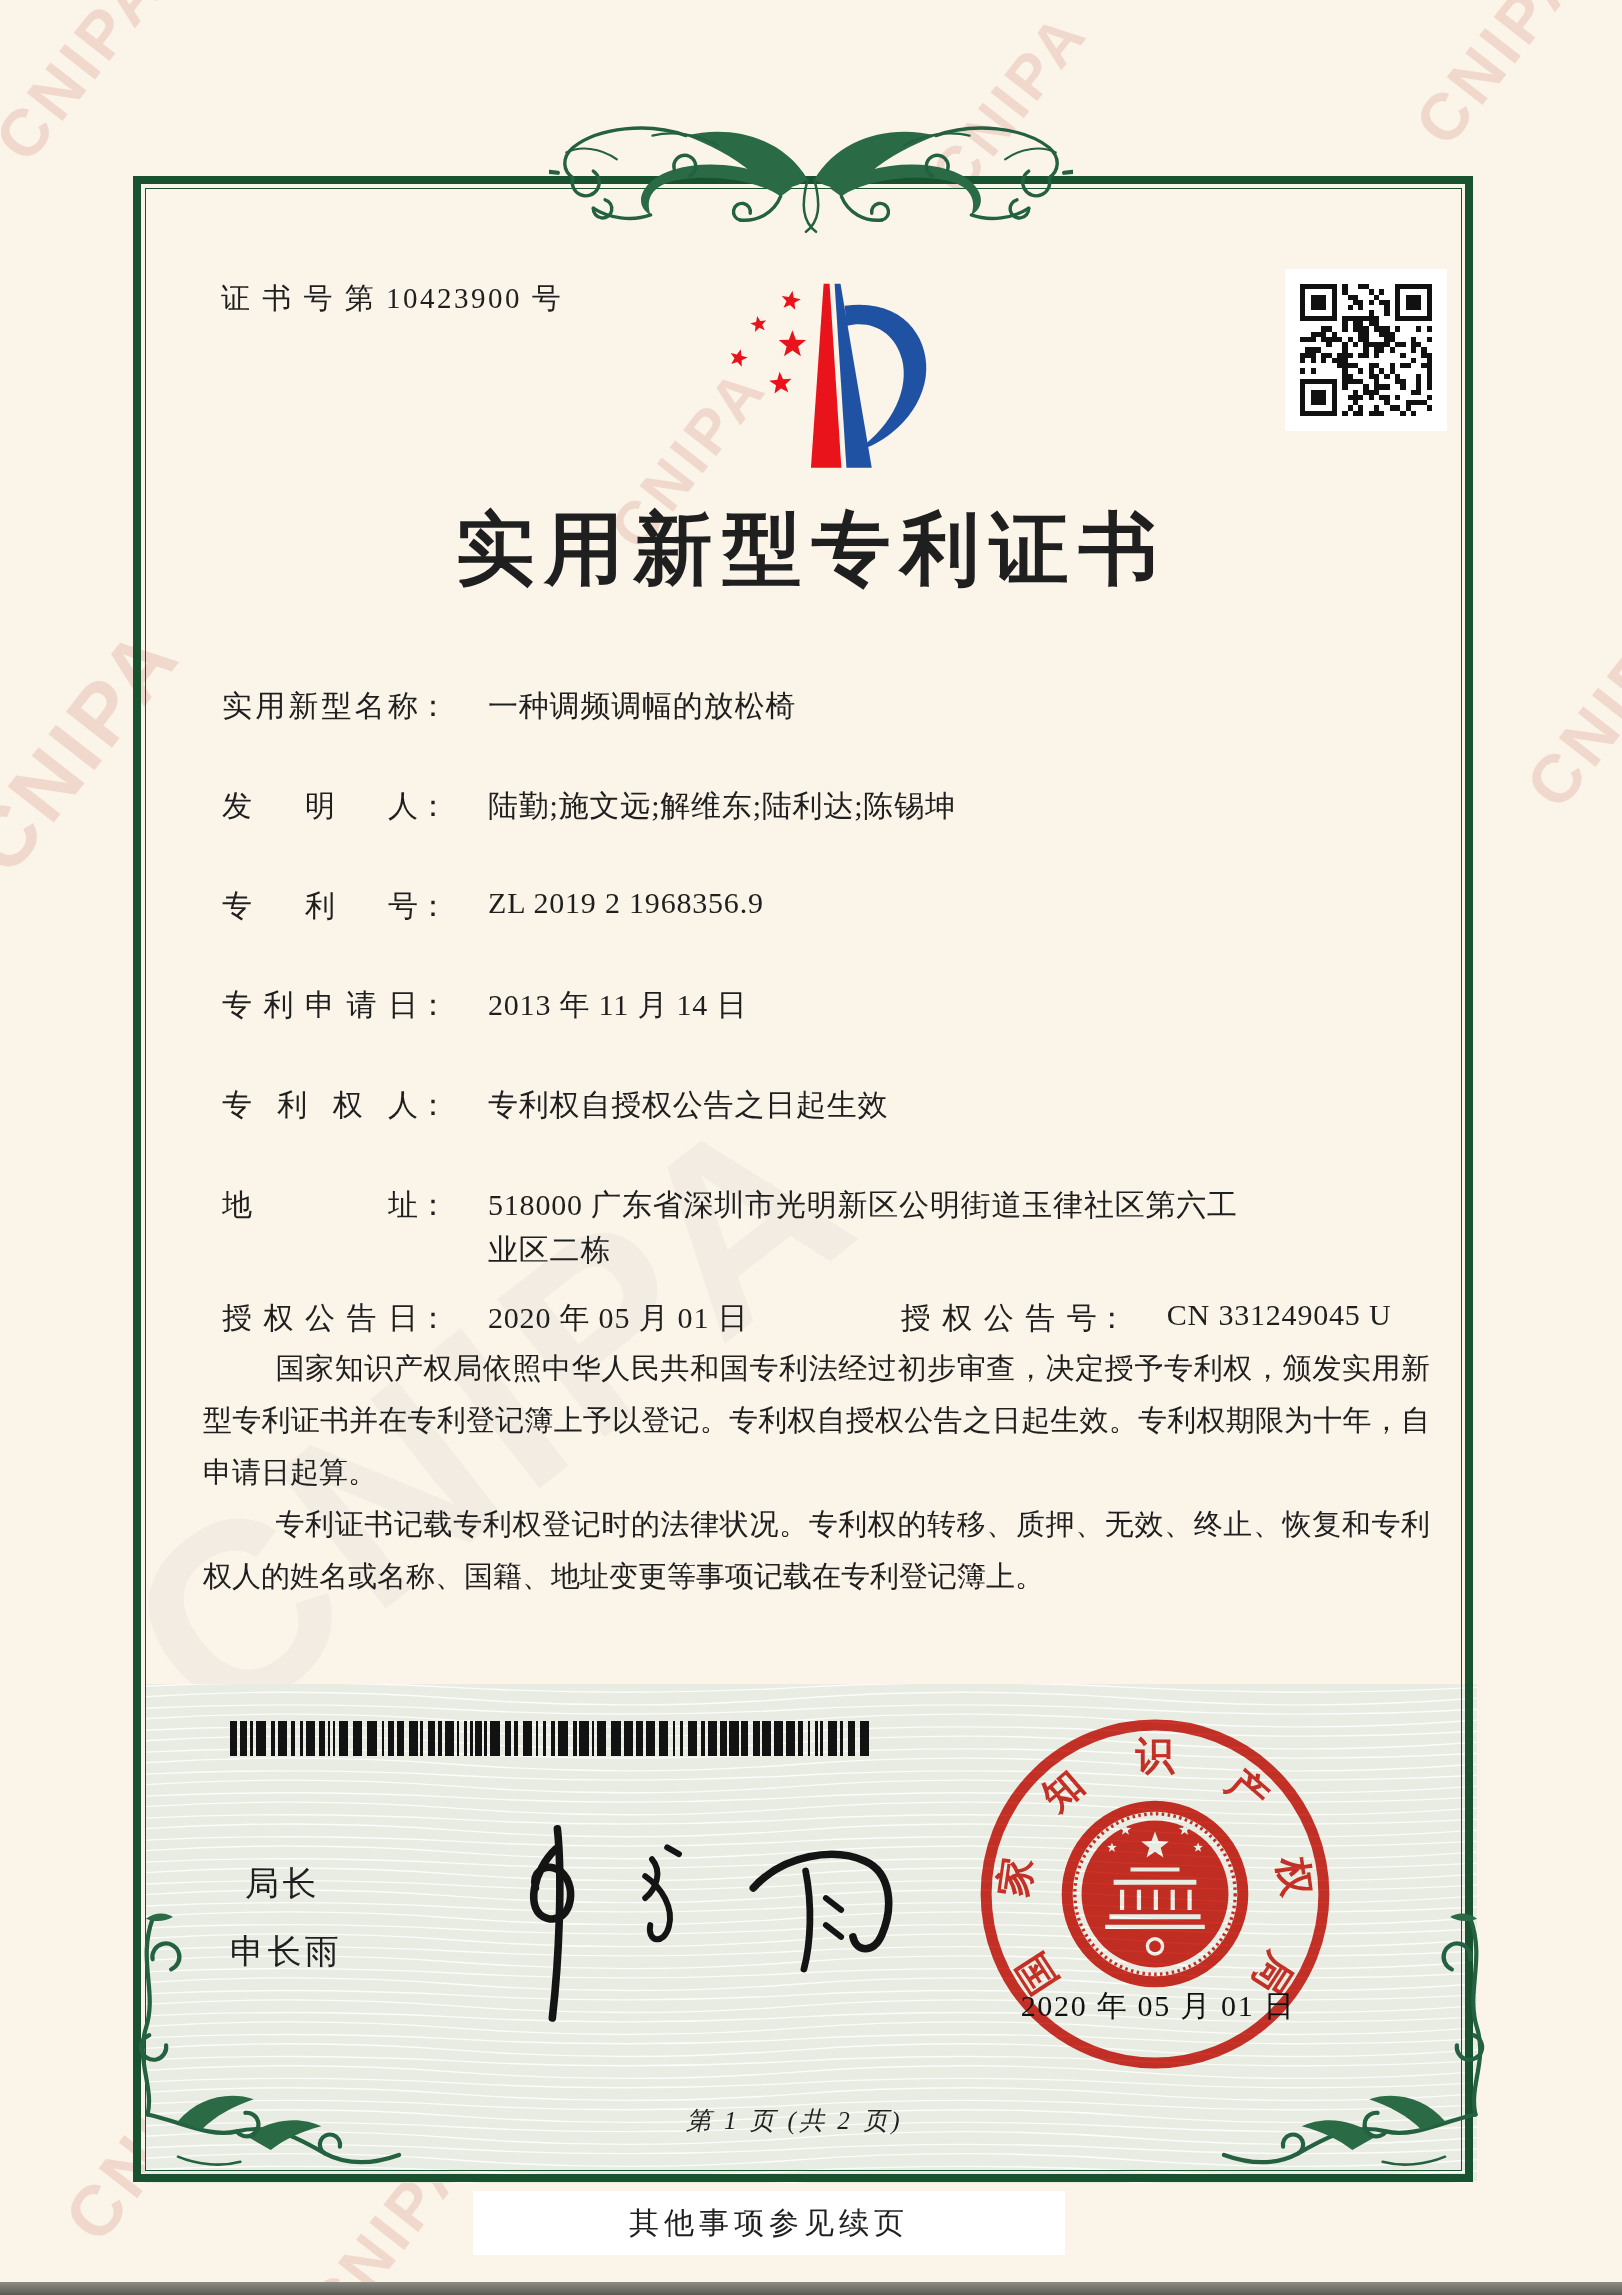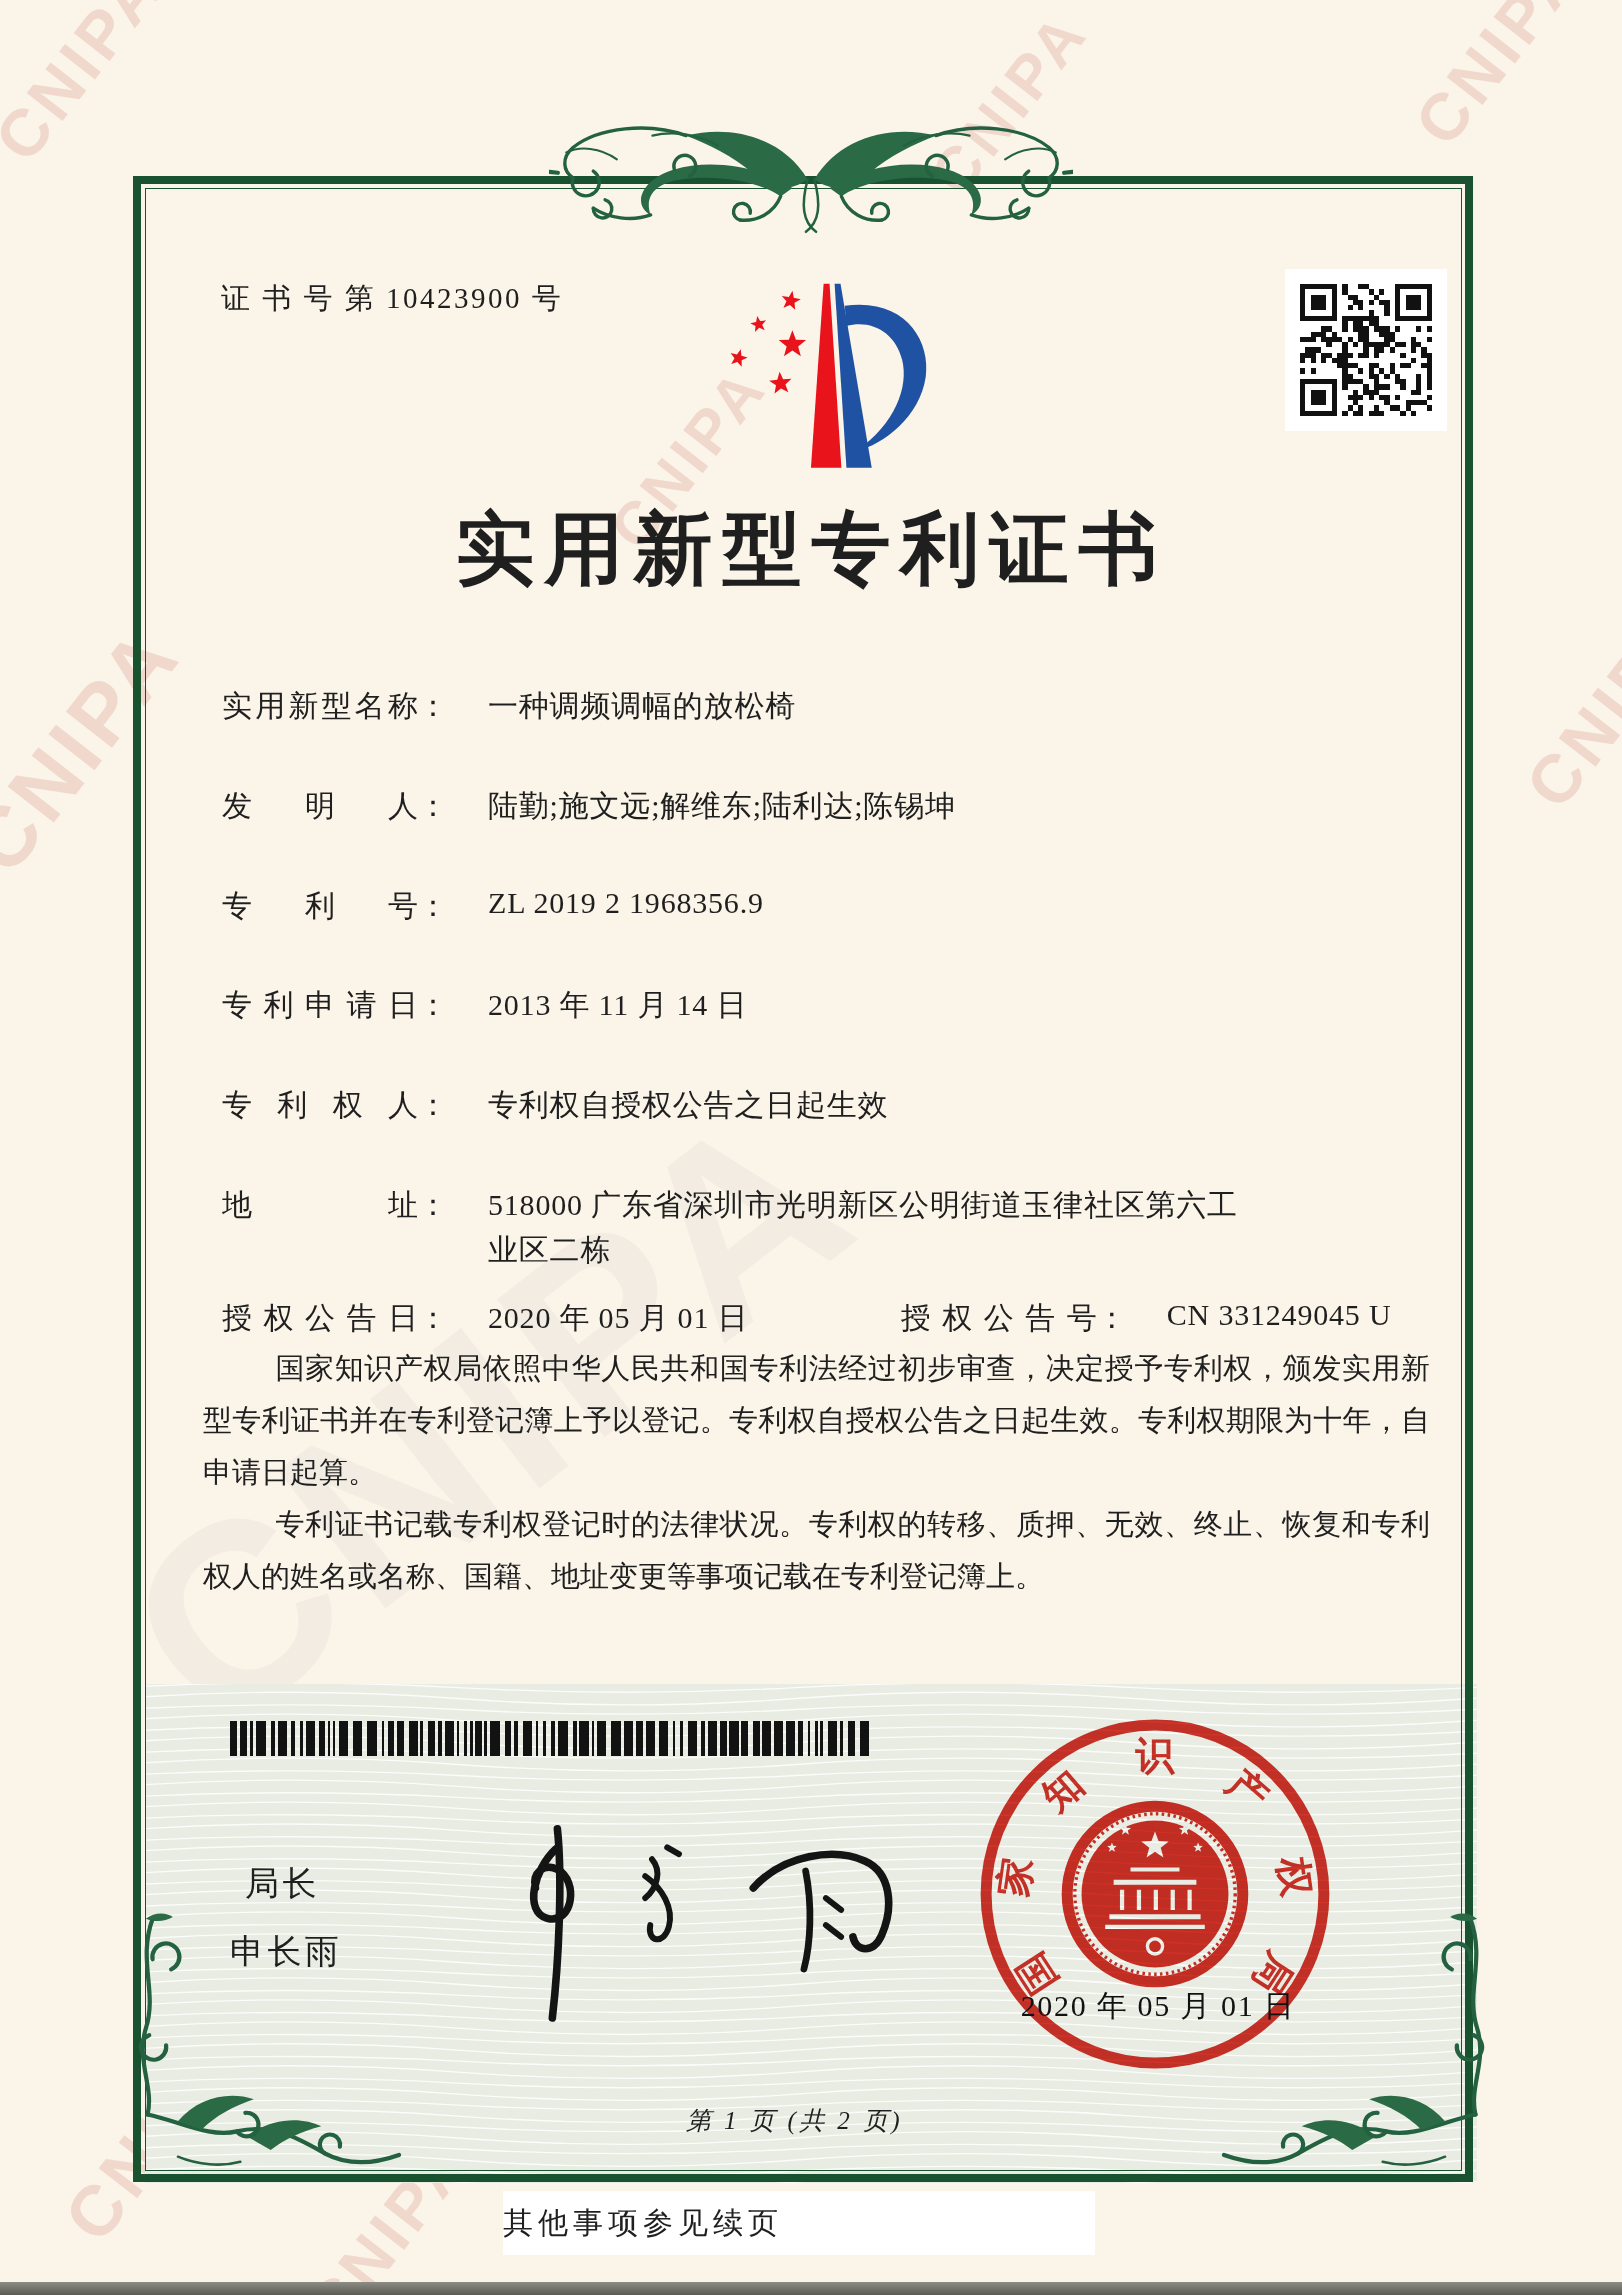--- a/index.html
+++ b/index.html
@@ -60,21 +60,21 @@
   #signature{left:456px; top:1817px; z-index:4;}
   
   #seal{left:965px; top:1704px; z-index:5; mix-blend-mode:multiply; opacity:.94;}
   #seal-date{
     left:972px; top:1986px; width:372px; text-align:center; font-size:30px;
     letter-spacing:1.7px; color:#111; z-index:6;
   }
   
   #page-number{left:0; top:2104px; width:1589px; text-align:center; font-size:25px; z-index:4; letter-spacing:3.4px;font-style:italic;}
   #note-box{left:473px; top:2191px; width:592px; height:64px; background:#ffffff; z-index:4;
-            display:flex; align-items:center; margin-left:30px;}
+            display:flex; align-items:center; justify-content:center;}
   #note-text{font-size:30px; letter-spacing:5px;}
   #bottom-edge{left:0; top:2282px; width:1623px; height:13.5px; z-index:7;
                background:linear-gradient(#8d8d85,#57574f);}
   
   .orn{z-index:3; pointer-events:none;}
 </style>
 </head>
 <body>
 
 <div id="page">

